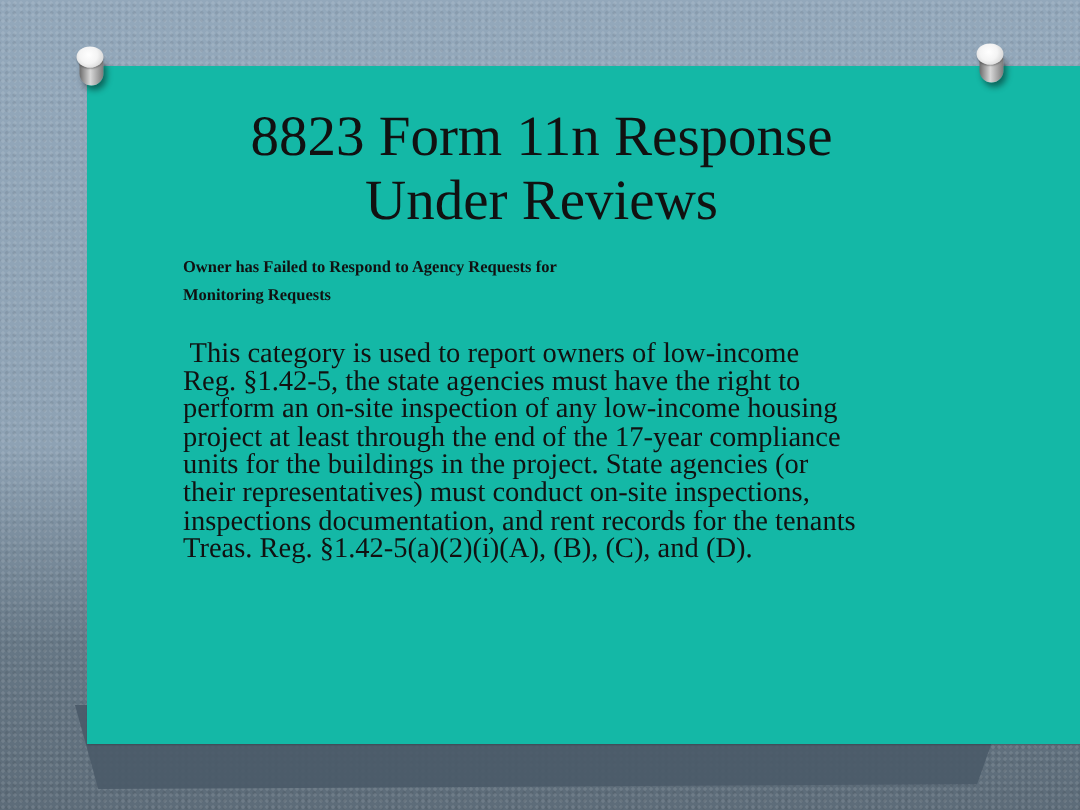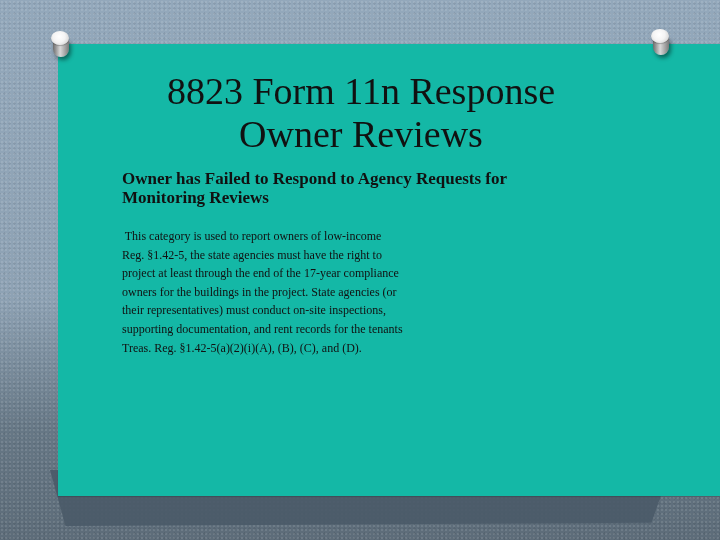--- a/index.html
+++ b/index.html
@@ -78,61 +78,62 @@
       color: #111;
       margin: 0;
       font-weight: normal;
     }
     .title span { display: block; }
     .subheading {
       position: absolute;
       left: 64px;
       top: 125px;
       width: 480px;
-      font-size: 17px;
+      font-size: 11px;
       font-weight: bold;
       line-height: 19px;
       color: #111;
       margin: 0;
     }
     .body-text {
       position: absolute;
       left: 64px;
       top: 183px;
       width: 480px;
-      font-size: 12px;
+      font-size: 19px;
       line-height: 18.6px;
       color: #111;
       margin: 0;
     }
     .body-text span { display: block; white-space: nowrap; }
   </style>
 </head>
 <body>
 
 <div class="shadow"></div>
 
 <div class="paper">
   <h1 class="title">
     <span>8823 Form 11n Response</span>
-    <span>Owner Reviews</span>
+    <span>Under Reviews</span>
   </h1>
 
   <h2 class="subheading">
     <span>Owner has Failed to Respond to Agency Requests for</span><br>
-    <span>Monitoring Reviews</span>
+    <span>Monitoring Requests</span>
   </h2>
 
   <p class="body-text">
     <span style="white-space:pre"> This category is used to report owners of low-income</span>
     <span>Reg. §1.42-5, the state agencies must have the right to</span>
+    <span>perform an on-site inspection of any low-income housing</span>
     <span>project at least through the end of the 17-year compliance</span>
-    <span>owners for the buildings in the project. State agencies (or</span>
+    <span>units for the buildings in the project. State agencies (or</span>
     <span>their representatives) must conduct on-site inspections,</span>
-    <span>supporting documentation, and rent records for the tenants</span>
+    <span>inspections documentation, and rent records for the tenants</span>
     <span>Treas. Reg. §1.42-5(a)(2)(i)(A), (B), (C), and (D).</span>
   </p>
 </div>
 
 <div class="pin pin-left">
   <div class="body"></div>
   <div class="head"></div>
 </div>
 <div class="pin pin-right">
   <div class="body"></div>

